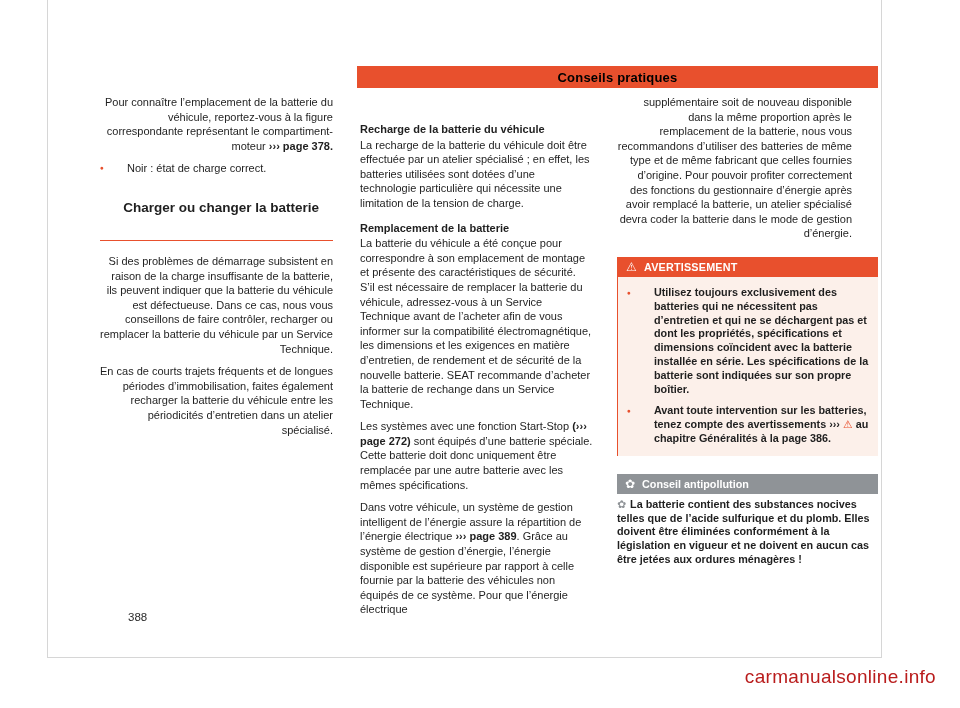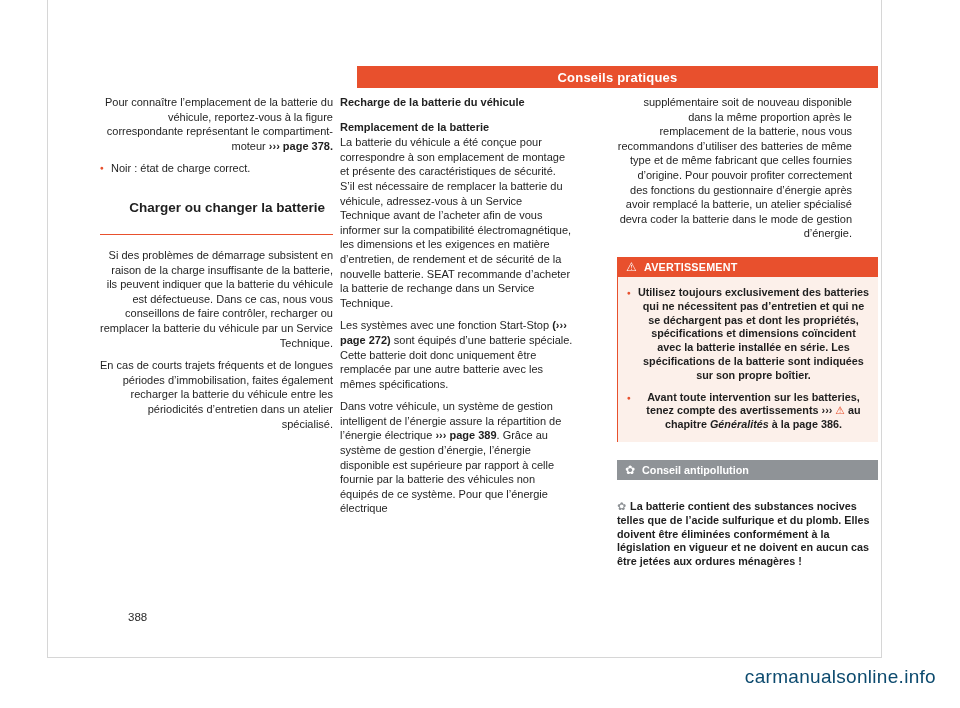--- a/index.html
+++ b/index.html
@@ -16,92 +16,92 @@
     position: absolute; left: 47px; top: -2px;
     width: 835px; height: 660px;
     background: #ffffff;
     border: 1px solid #d6d6d6;
     border-top: none;
   }
   .header-bar {
     position: absolute; left: 309px; top: 68px;
     width: 521px; height: 22px;
     background: #e8502d;
-    color: #ffffff;
+    color: #000000;
     display: flex; align-items: center; justify-content: center;
     font-size: 13px; font-weight: bold; letter-spacing: 0.2px;
   }
   .col { position: absolute; top: 97px; }
   .col-left  { left: 52px;  width: 233px; text-align: right; }
-  .col-mid   { left: 292px; width: 233px; }
+  .col-mid   { left: 312px; width: 233px; margin-top: 27px; }
   .col-right { left: 569px; width: 261px; }
 
   .para {
     font-size: 11px; line-height: 14.6px;
     margin: 0 0 8px 0;
     hyphens: auto;
   }
   .col-right > .para { width: 235px; text-align: right; }
   strong, .b { font-weight: bold; }
-  .it { font-style: italic; }
+  .it { }
 
-  .bullet { display: flex; gap: 7px; margin: 0 0 5px 0; }
+  .bullet { display: flex; gap: 23px; margin: 0 0 5px 0; }
   .dot {
     flex: 0 0 auto;
     color: #e8502d;
     font-size: 6.5px; line-height: 14.6px;
   }
   .bullet-text { font-size: 11px; line-height: 14.6px; hyphens: auto; }
 
   .section {
     margin: 24px 0 13px 0;
     padding-bottom: 10px;
     border-bottom: 1px solid #e8502d;
   }
   .section h2 {
-    margin: 8px; font-size: 13.5px; line-height: 16px; font-weight: bold;
+    margin: 14px; font-size: 13.5px; line-height: 16px; font-weight: bold;
   }
 
   .mid-heading {
     font-size: 11px; line-height: 14.6px; font-weight: bold;
     margin: 10px 0 1px 0;
   }
   .mid-heading.first { margin-top: 0; }
 
   .warn-box { margin-top: 16px; border-left: 1px solid #e8502d; }
   .warn-head {
     height: 20px; background: #e8502d; color: #ffffff;
     display: flex; align-items: center; gap: 7px;
     padding: 0 8px; font-size: 10.8px; font-weight: bold; letter-spacing: 0.2px;
   }
   .warn-icon { font-size: 12px; line-height: 1; }
   .warn-body { background: #fcf0ea; padding: 9px 9px 2px 9px; }
-  .warn-body .bullet { margin-bottom: 8px; text-align: center; }
+  .warn-body .bullet { margin-bottom: 8px; }
   .warn-body .bullet-text { font-weight: bold; font-size: 10.8px; line-height: 13.8px; }
   .warn-body .dot { line-height: 13.8px; }
   .inline-warn { color: #e8502d; }
 
   .tip-box { margin-top: 18px; }
   .tip-head {
     height: 20px; background: #8f9397; color: #ffffff;
     display: flex; align-items: center; gap: 7px;
     padding: 0 8px; font-size: 10.8px; font-weight: bold;
   }
   .tip-icon { font-size: 12px; line-height: 1; }
   .tip-body {
-    padding-top: 20px; width: 255px;
+    padding-top: 4px; width: 255px;
     font-weight: bold; font-size: 10.8px; line-height: 13.8px;
     hyphens: auto;
   }
   .tip-inline-icon { color: #8f9397; margin-right: 4px; font-weight: normal; }
 
   .page-num { position: absolute; left: 52px; top: 613px; font-size: 11.5px; color: #2a2a2a; margin-left: 28px; }
   .watermark {
     position: absolute; right: 24px; top: 666px;
-    font-size: 19px; color: #0c4a6e; letter-spacing: 0.3px;
+    font-size: 19px; color: #b91c1c; letter-spacing: 0.3px;
   }
 </style>
 </head>
 <body>
 
 <div class="page">
 
   <div class="header-bar">
     <span>Conseils pratiques</span>
   </div>
@@ -117,20 +117,21 @@
     <div class="section">
       <h2>Charger ou changer la batterie</h2>
     </div>
 
     <p class="para">Si des problèmes de démarrage subsistent en raison de la charge insuffisante de la batterie, ils peuvent indiquer que la batterie du véhicule est défectueuse. Dans ce cas, nous vous conseillons de faire contrôler, recharger ou remplacer la batterie du véhicule par un Service Technique.</p>
     <p class="para">En cas de courts trajets fréquents et de longues périodes d’immobilisation, faites également recharger la batterie du véhicule entre les périodicités d’entretien dans un atelier spécialisé.</p>
   </div>
 
   <div class="col col-mid">
     <div class="mid-heading first">Recharge de la batterie du véhicule</div>
+    <p class="para">La recharge de la batterie du véhicule doit être effectuée par un atelier spécialisé ; en effet, les batteries utilisées sont dotées d’une technologie particulière qui nécessite une limitation de la tension de charge.</p>
 
     <div class="mid-heading">Remplacement de la batterie</div>
     <p class="para">La batterie du véhicule a été conçue pour correspondre à son emplacement de montage et présente des caractéristiques de sécurité. S’il est nécessaire de remplacer la batterie du véhicule, adressez-vous à un Service Technique avant de l’acheter afin de vous informer sur la compatibilité électromagnétique, les dimensions et les exigences en matière d’entretien, de rendement et de sécurité de la nouvelle batterie. SEAT recommande d’acheter la batterie de rechange dans un Service Technique.</p>
 
     <p class="para"><span>Les systèmes avec une fonction Start-Stop </span><strong>(››› page 272)</strong><span> sont équipés d’une batterie spéciale. Cette batterie doit donc uniquement être remplacée par une autre batterie avec les mêmes spécifications.</span></p>
 
     <p class="para"><span>Dans votre véhicule, un système de gestion intelligent de l’énergie assure la répartition de l’énergie électrique </span><strong>››› page 389</strong><span>. Grâce au système de gestion d’énergie, l’énergie disponible est supérieure par rapport à celle fournie par la batterie des véhicules non équipés de ce système. Pour que l’énergie électrique</span></p>
   </div>
 
   <div class="col col-right">

